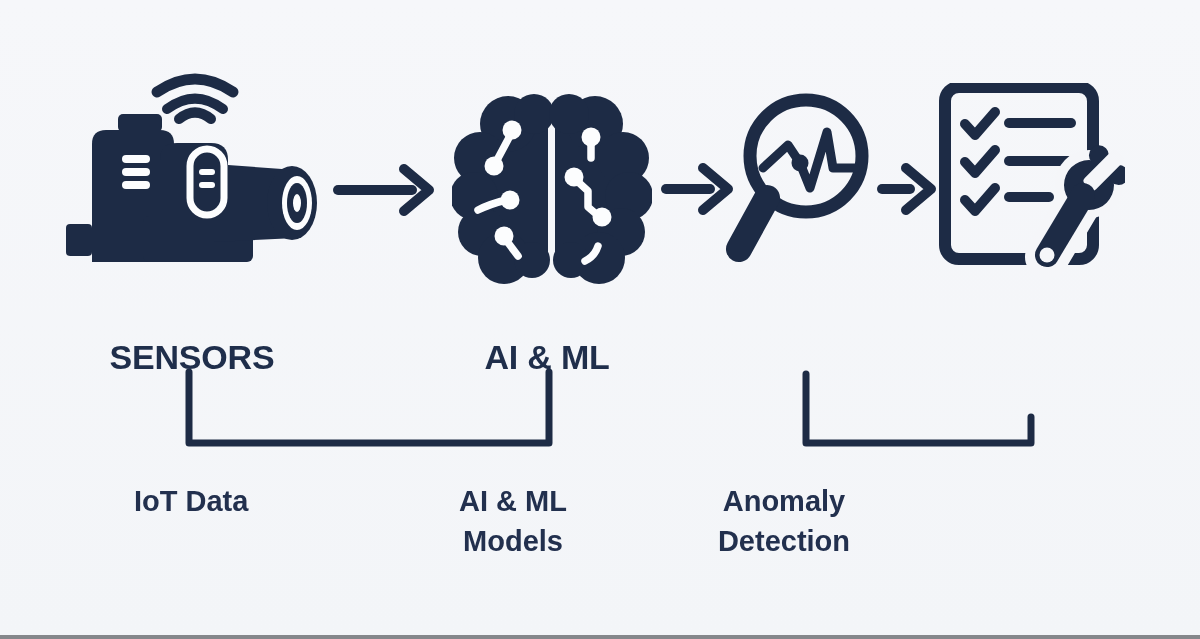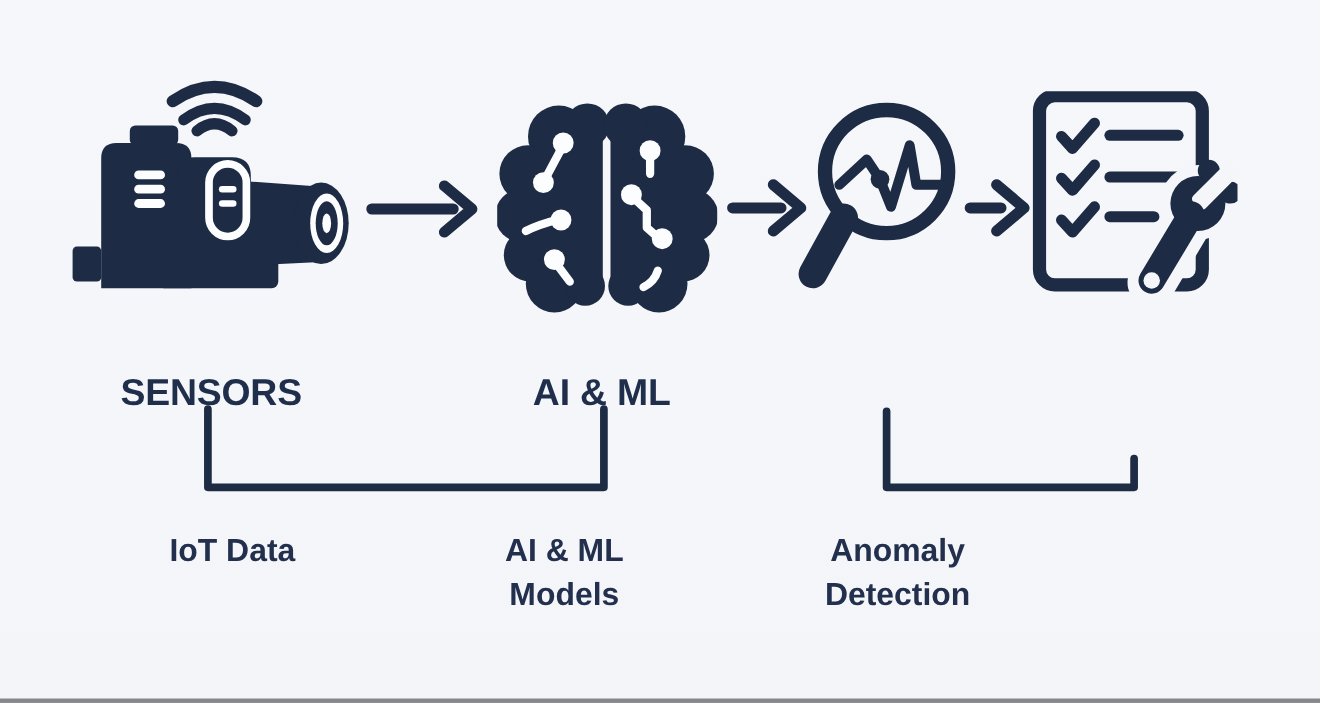--- a/index.html
+++ b/index.html
@@ -28,21 +28,21 @@
   .sub-label{
     position:absolute;
     top:481px;
     font-size:29px;
     font-weight:600;
     line-height:1.38;
     color:#22304e;
     text-align:center;
     white-space:pre-line;
   }
-  .sub-label.left-align{text-align:center;transform:none;margin-left:20px;}
+  .sub-label.left-align{text-align:center;transform:none;}
   .centered{transform:translateX(-50%);}
   .overlay-lines{position:absolute;left:0;top:0;width:1200px;height:639px;}
   .bottom-edge{
     position:absolute;left:0;bottom:0;width:100%;height:4px;
     background:#85878b;
   }
 </style>
 </head>
 <body>
 
@@ -176,17 +176,17 @@
       </g>
     </svg>
   </div>
 
   <div class="stage-label" style="left:192px">SENSORS</div>
   <div class="stage-label" style="left:547px">AI &amp; ML</div>
 
   <div class="sub-label left-align" style="left:134px">IoT Data</div>
   <div class="sub-label centered" style="left:513px;width:180px">AI &amp; ML
 Models</div>
-  <div class="sub-label centered" style="left:816px;width:200px">Anomaly
+  <div class="sub-label centered" style="left:784px;width:200px">Anomaly
 Detection</div>
 
   <div class="bottom-edge"></div>
 </div>
 
 </body></html>

